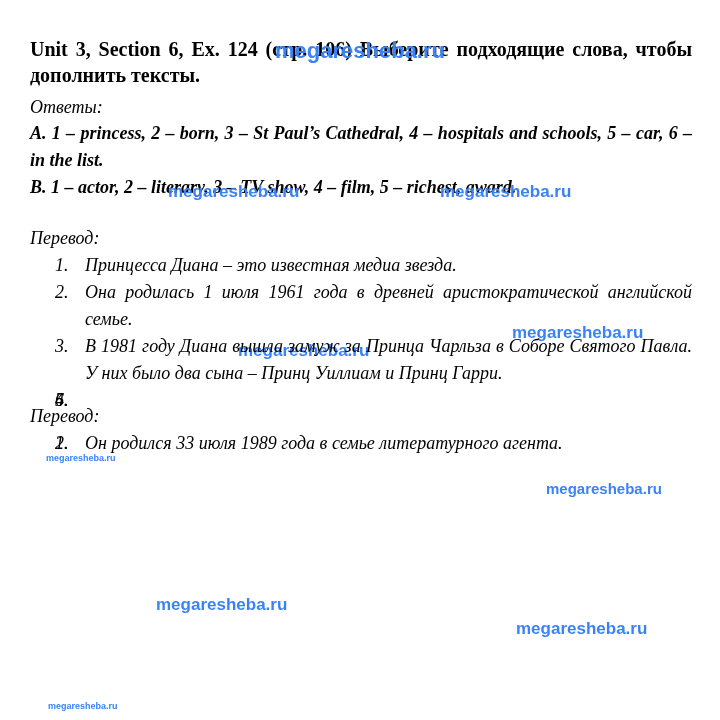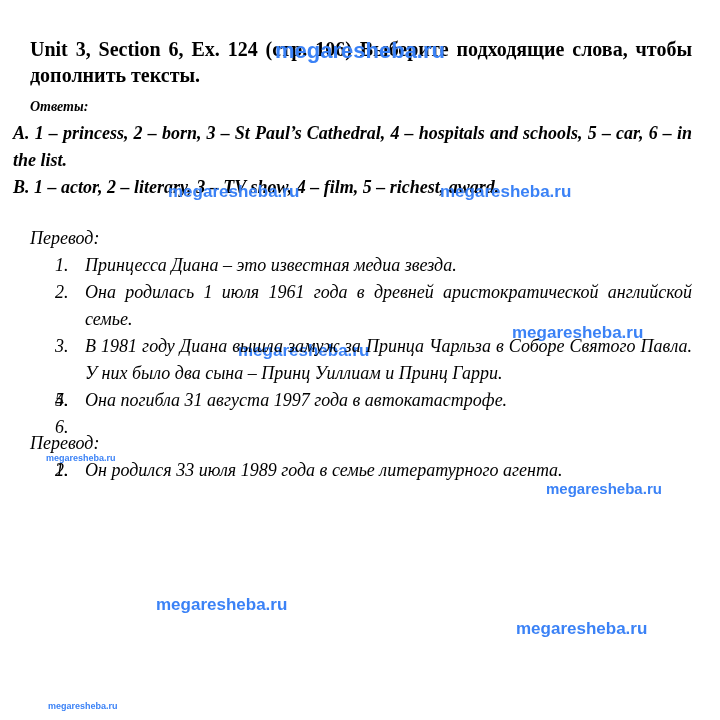--- a/index.html
+++ b/index.html
@@ -30,25 +30,25 @@
   
   .header {
     margin:36px 28px 0 30px;
     font-weight:700;
     font-size:20px;
     line-height:26px;
     text-align:justify;
   }
   .answers-label {
     margin:6px 28px 0 30px;
-    font-weight:700; font-style:italic;
-    font-size:14px; line-height:26px;
+    font-weight:400; font-style:italic;
+    font-size:18px; line-height:26px;
   }
   .answer {
-    margin:0 28px 0 13px;
+    margin:0 28px 0 30px;
     font-weight:700; font-style:italic;
     font-size:18px; line-height:27px;
     text-align:justify;
   }
   .perevod1 { margin:24px 28px 0 30px; font-style:italic; font-size:18px; line-height:27px; }
   .perevod2 { margin:16px 28px 0 30px; font-style:italic; font-size:18px; line-height:27px; }
   .list {
     margin:0 28px 0 55px;
     font-style:italic;
     font-size:18px; line-height:27px;
@@ -90,21 +90,20 @@
     </div>
     <div class="item">
       <span class="num">3.</span>
       <span>В 1981 году Диана вышла замуж за Принца Чарльза в Соборе Святого Павла. У них было два сына – Принц Уиллиам и Принц Гарри.</span>
     </div>
     <div class="item">
       <span class="num">4.</span>
     </div>
     <div class="item">
       <span class="num">5.</span>
-      <span>Она погибла 31 августа 1997 года в автокатастрофе.</span>
     </div>
     <div class="item">
       <span class="num">6.</span>
     </div>
   </div>
 
   <div class="perevod2">Перевод:</div>
   <div class="list">
     <div class="item">
       <span class="num">1.</span>

